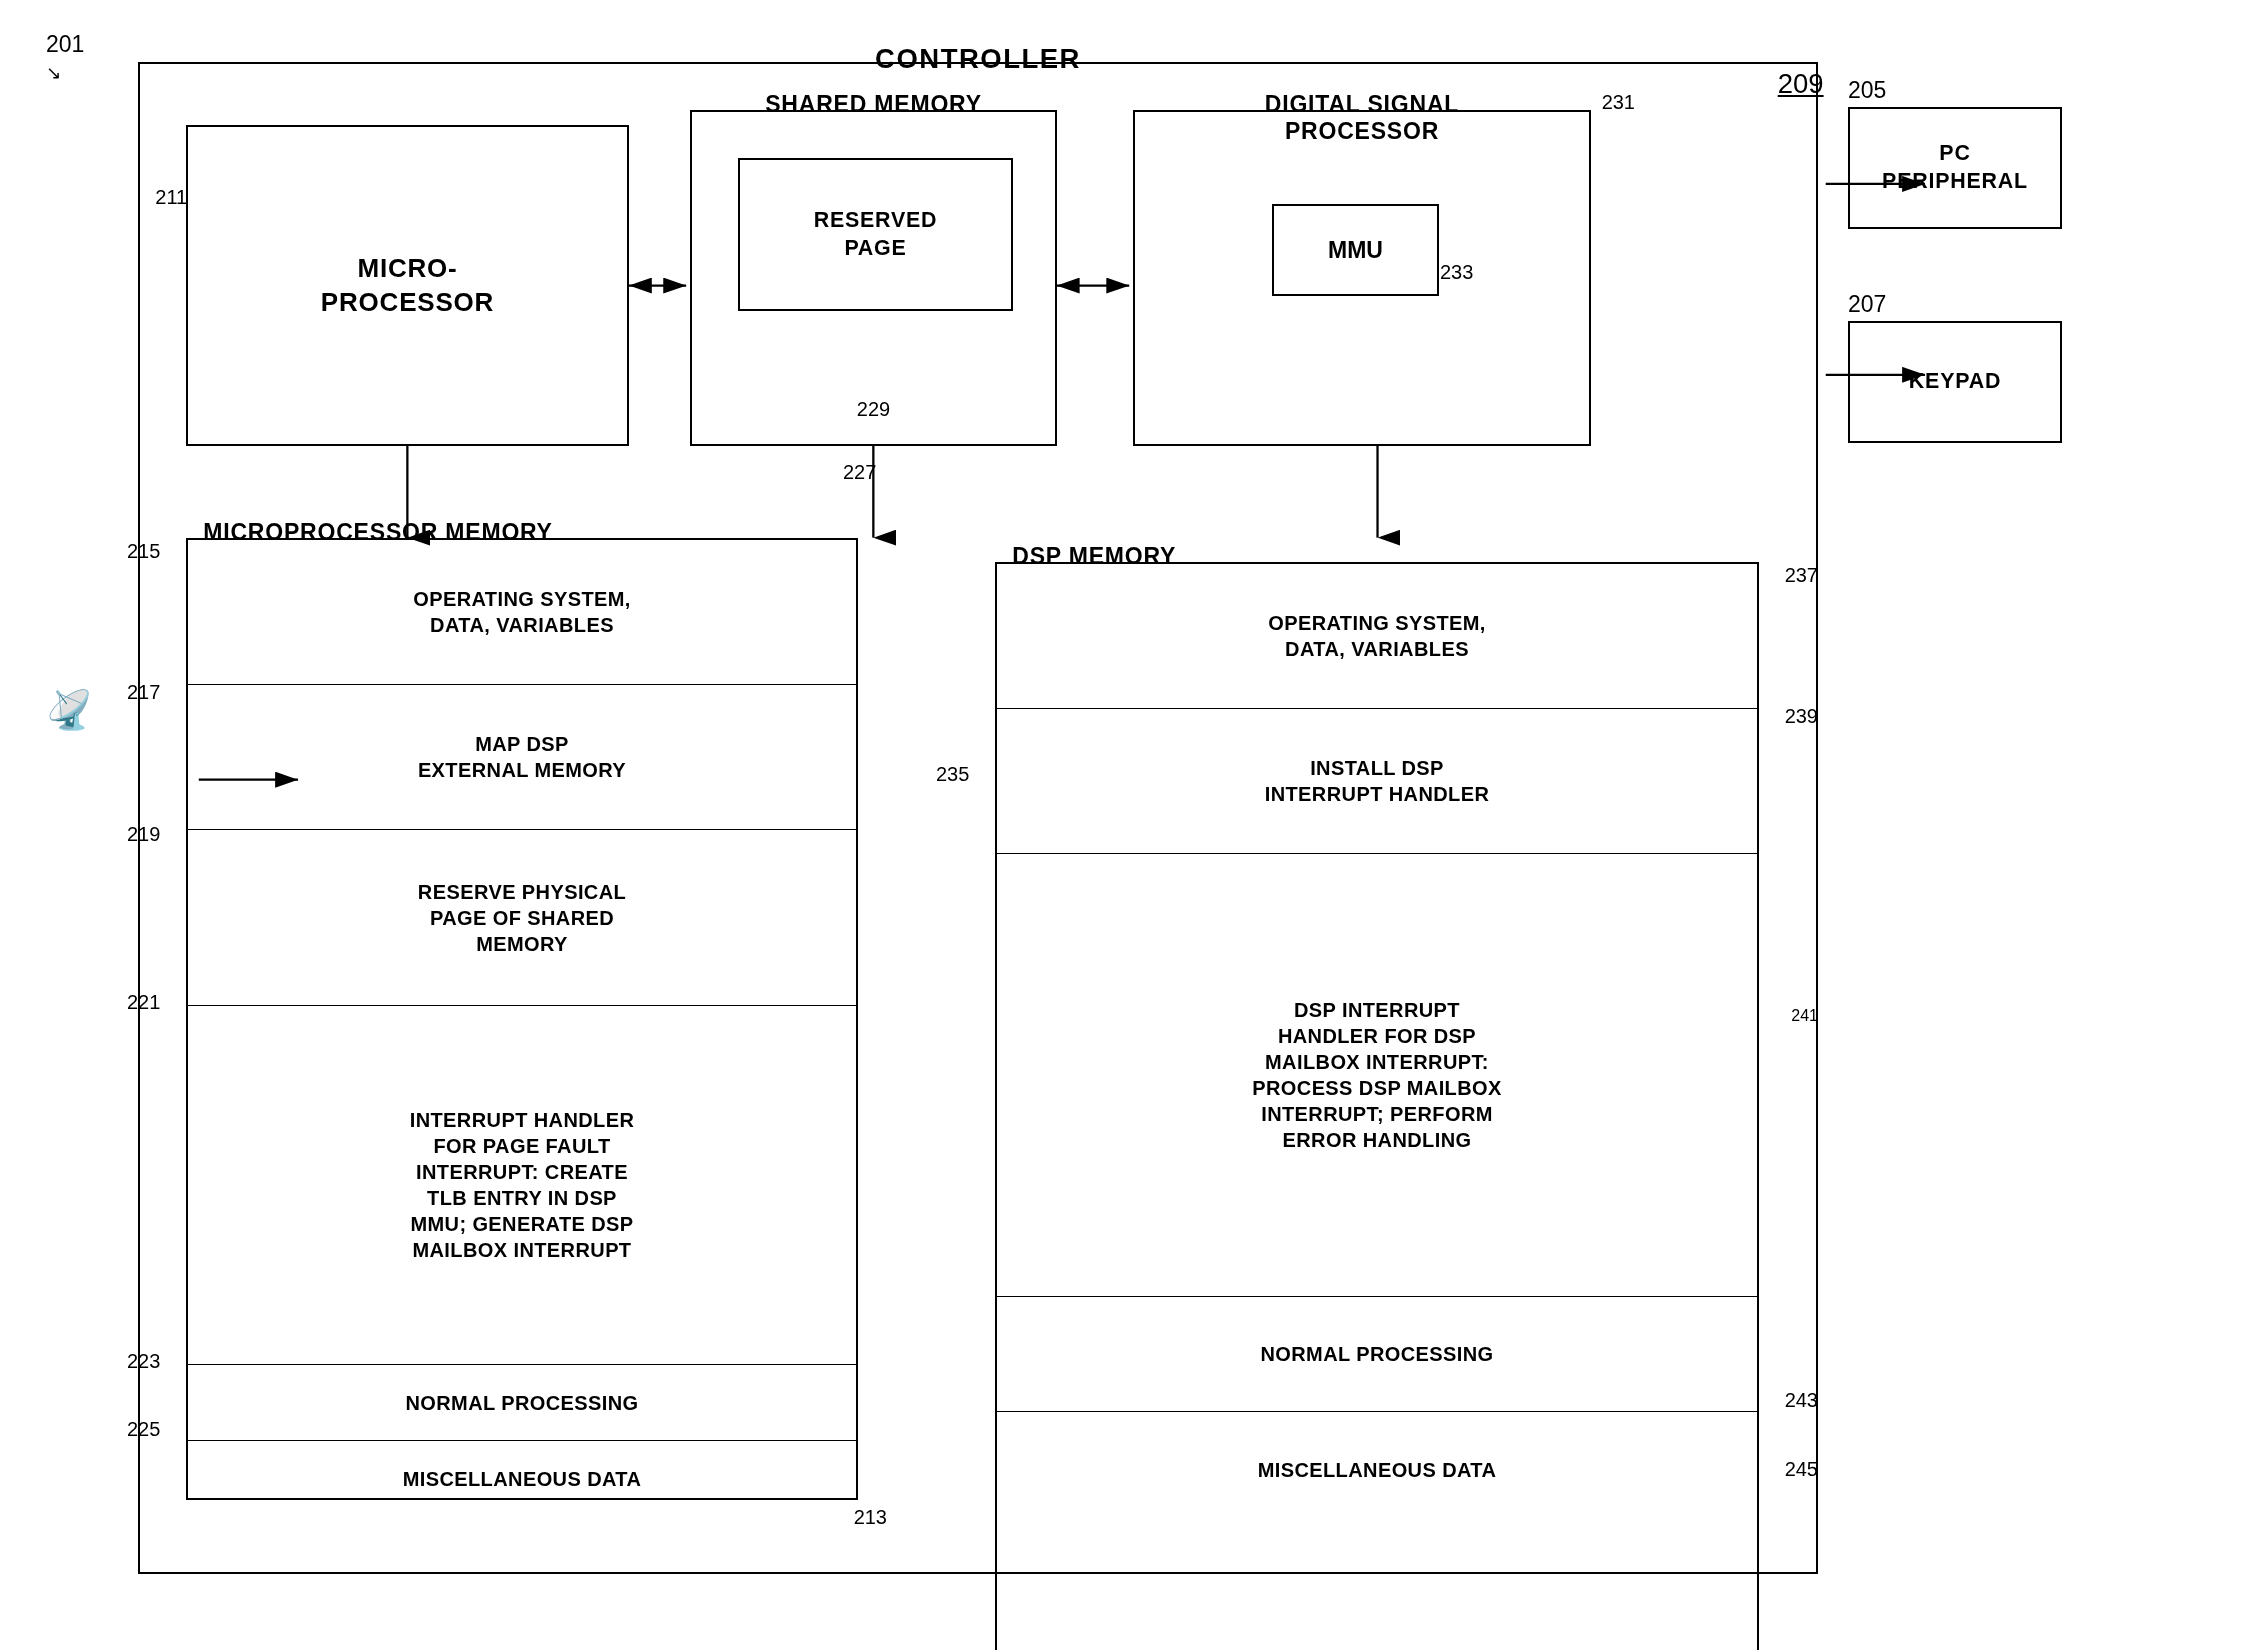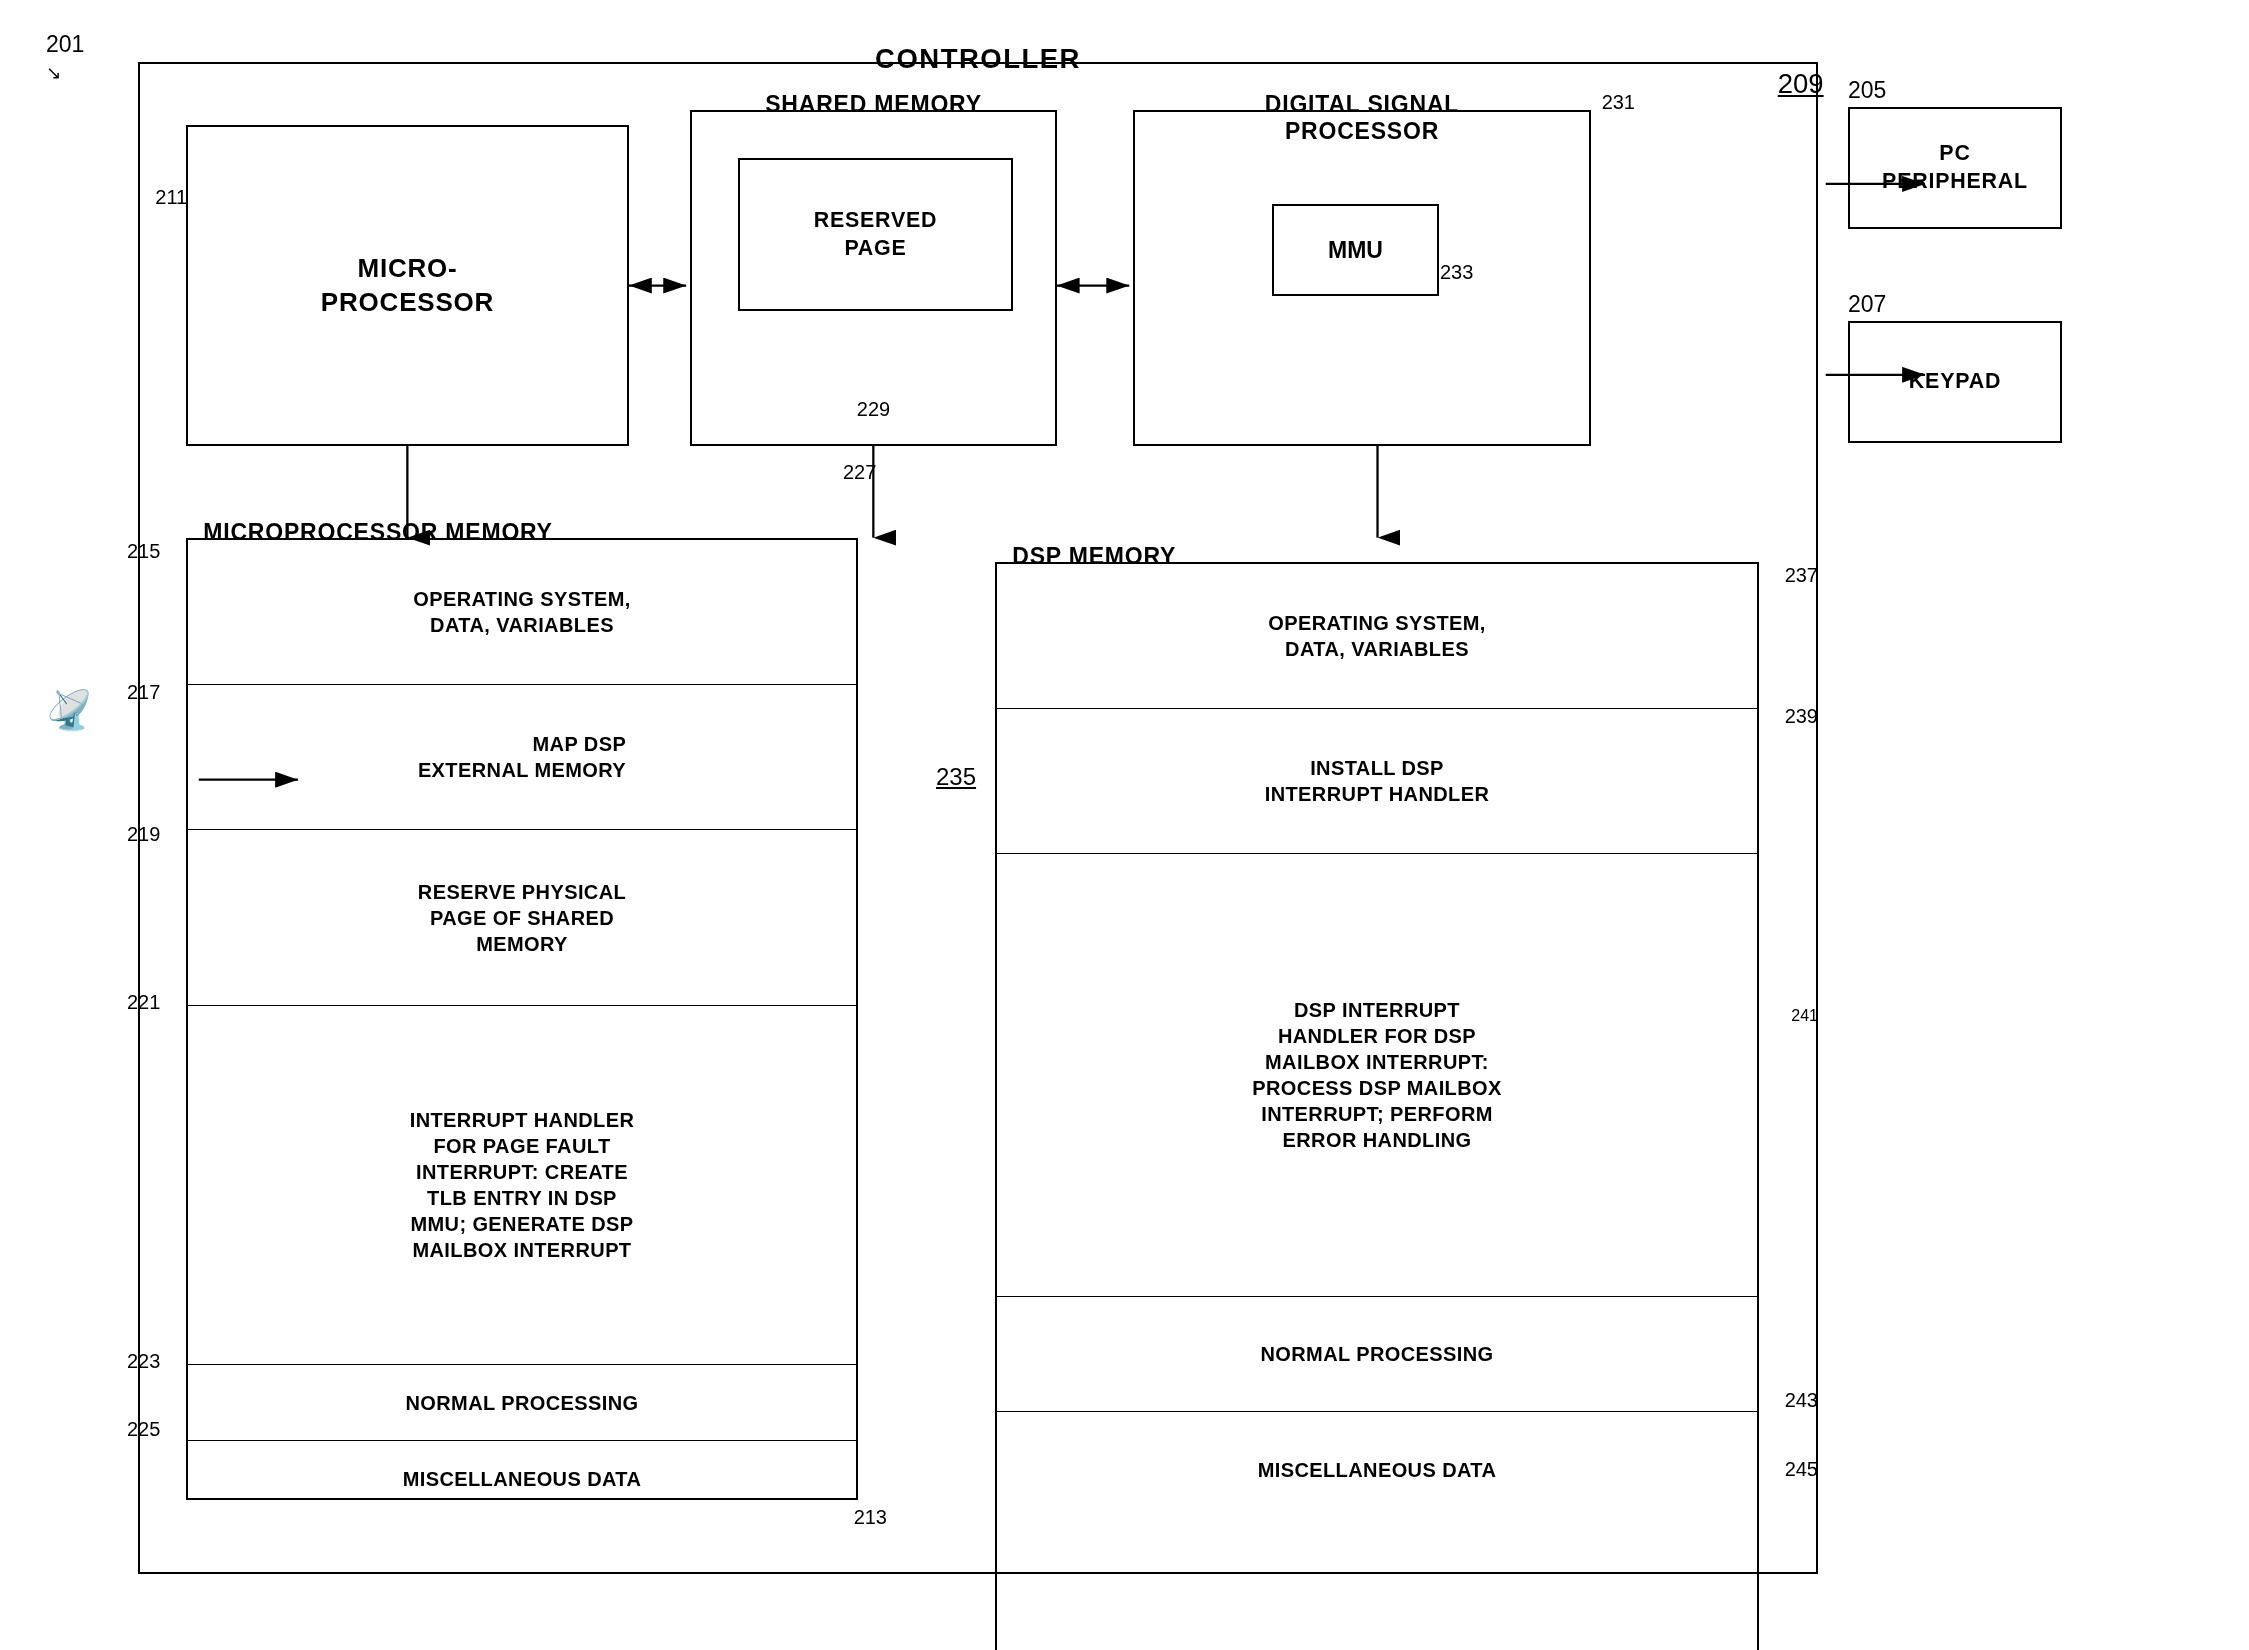--- a/index.html
+++ b/index.html
@@ -333,21 +333,21 @@
       <div style="position:absolute; top:810px; left:-61px; font-size:20px;">223</div>
 
       <div style="position:absolute; top:878px; left:-61px; font-size:20px;">225</div>
 
       <div style="position:absolute; bottom:-31px; right:-31px; font-size:20px;">213</div>
 
       <div class="memory-cell" style="height:145px; border-top:none;">
         <span style="white-space:pre-line;">OPERATING SYSTEM,
 DATA, VARIABLES</span>
       </div>
-      <div class="memory-cell" style="height:145px;text-align:right;">
+      <div class="memory-cell" style="height:145px;">
         <span style="white-space:pre-line;">MAP DSP
 EXTERNAL MEMORY</span>
       </div>
       <div class="memory-cell" style="height:176px;">
         <span style="white-space:pre-line;">RESERVE PHYSICAL
 PAGE OF SHARED
 MEMORY</span>
       </div>
       <div class="memory-cell" style="height:359px;">
         <span style="white-space:pre-line;">INTERRUPT HANDLER
@@ -361,21 +361,21 @@
         <span style="white-space:pre-line;">NORMAL PROCESSING</span>
       </div>
       <div class="memory-cell" style="height:76px; border-bottom:none;">
         <span style="white-space:pre-line;">MISCELLANEOUS DATA</span>
       </div>
     </div>
 
     <div class="dsp-memory-box">
       <span class="dsp-memory-title">DSP MEMORY</span>
 
-      <div style="position:absolute; top:199px; left:-61px; font-size:24px;text-decoration:underline;">235</div>
+      <div style="position:absolute; top:199px; left:-61px; font-size:20px;">235</div>
 
       <div style="position:absolute; top:0px; right:-61px; font-size:20px;">237</div>
 
       <div style="position:absolute; top:141px; right:-61px; font-size:20px;">239</div>
 
       <div style="position:absolute; top:443px; right:-61px; font-size:16px;">241</div>
 
       <div style="position:absolute; top:825px; right:-61px; font-size:20px;">243</div>
 
       <div style="position:absolute; top:894px; right:-61px; font-size:20px;">245</div>

